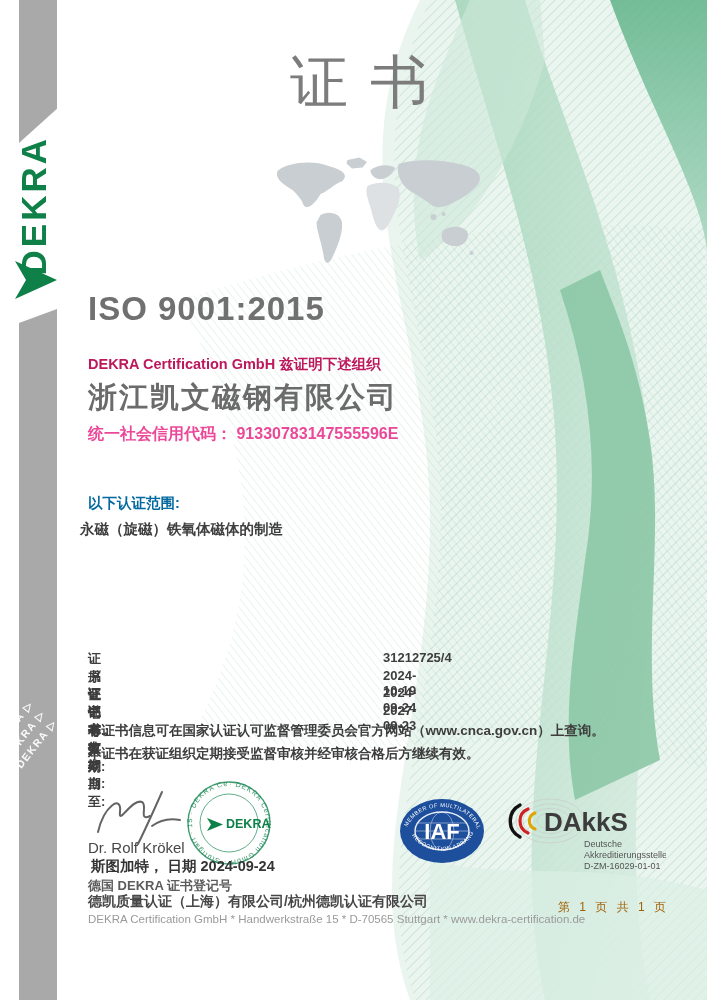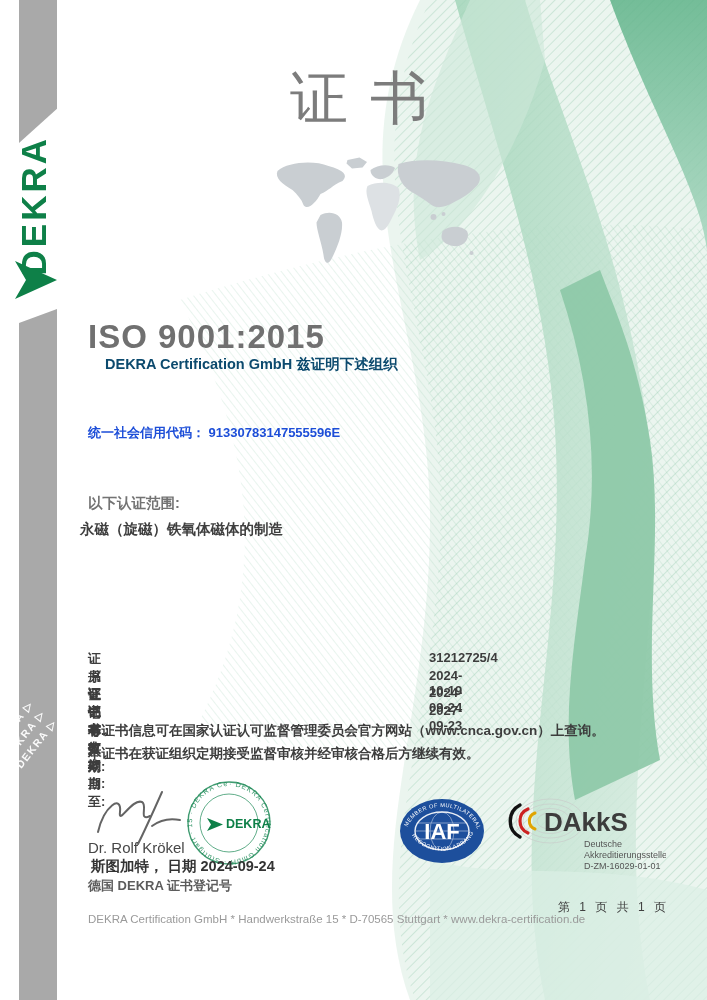--- a/index.html
+++ b/index.html
@@ -27,44 +27,44 @@
     left:8px;top:150px;height:112px;width:52px;
     display:flex;align-items:center;justify-content:center;
   }
   #dekra-vertical span{
     writing-mode:vertical-rl;transform:rotate(180deg);
     color:#0e8048;font-size:35px;font-weight:bold;letter-spacing:3px;
   }
   
   #cert-title{
     left:90px;top:44px;width:560px;text-align:center;
-    font-size:58px;color:#7c7c7c;letter-spacing:22px;font-weight:500;margin-top:16px;
+    font-size:58px;color:#7c7c7c;letter-spacing:22px;font-weight:500;
   }
   #iso-heading{
-    left:88px;top:290px;font-size:33px;font-weight:bold;color:#707070;letter-spacing:1px;margin-top:28px;
-  }
-  #intro-line{left:105px;top:355px;font-size:14.5px;color:#0c4a6e;font-weight:600;}
+    left:88px;top:290px;font-size:33px;font-weight:bold;color:#707070;letter-spacing:1px;
+  }
+  #intro-line{left:88px;top:355px;font-size:14.5px;color:#be185d;font-weight:600;}
   #company-name{left:88px;top:378px;font-size:29px;color:#6b6b6b;font-weight:600;letter-spacing:2px;}
-  #credit-line{left:88px;top:424px;font-size:13px;color:#1d4ed8;font-weight:600;}
+  #credit-line{left:88px;top:424px;font-size:16px;color:#ec4899;font-weight:600;}
   #address-line{left:88px;top:451px;font-size:14.5px;color:#545454;font-weight:600;}
-  #scope-heading{left:88px;top:494px;font-size:14.5px;color:#737373;font-weight:bold;}
+  #scope-heading{left:88px;top:494px;font-size:14.5px;color:#0369a1;font-weight:bold;}
   #scope-text{left:80px;top:520px;font-size:14.5px;color:#3f3f3f;font-weight:600;}
   #statement{left:88px;top:632px;width:545px;font-size:13px;color:#3d3d3d;font-weight:600;line-height:16px;}
   .detail-row{font-size:13px;color:#3d3d3d;font-weight:600;height:17.5px;}
   .detail-label{position:absolute;left:88px;}
-  .detail-value{position:absolute;left:383px;margin-left:46px;}
+  .detail-value{position:absolute;left:383px;}
   #note1{left:88px;top:722px;font-size:13.5px;color:#3d3d3d;font-weight:600;}
   #note2{left:88px;top:745px;font-size:13.5px;color:#3d3d3d;font-weight:600;}
   
   #signer-name{left:88px;top:839px;font-size:15px;color:#474747;}
   #place-date{left:91px;top:857px;font-size:14.5px;color:#333;font-weight:bold;}
   #org-line1{left:88px;top:877px;font-size:13px;color:#5c5c5c;font-weight:600;}
   #org-line2{left:88px;top:893px;font-size:14px;color:#474747;font-weight:bold;}
   #footer-line{left:88px;top:913px;font-size:11.5px;color:#9a9a9a;}
-  #page-info{left:558px;top:899px;font-size:12px;color:#404040;letter-spacing:3px;}
+  #page-info{left:558px;top:899px;font-size:12px;color:#a16207;letter-spacing:3px;}
   
   #stamp{left:183px;top:777px;}
   #iaf-logo{left:398px;top:797px;}
   #dakks-logo{left:488px;top:793px;}
   #world-map{left:272px;top:155px;}
   #signature-svg{left:92px;top:786px;}
 </style>
 </head>
 <body>
 
@@ -129,20 +129,21 @@
       <circle cx="322" cy="124" r="6"></circle>
         <circle cx="342" cy="118" r="4"></circle>
         <circle cx="398" cy="196" r="4"></circle>
     </g>
     <path d="M190,62 C210,52 238,54 252,66 C258,82 252,100 244,116 C236,132 228,151 218,151 C208,149 202,130 198,112 C192,92 184,74 190,62 z" fill="#dde1e4"></path>
   </svg>
 
   <div class="abs" id="iso-heading">ISO 9001:2015</div>
 
   <div class="abs" id="intro-line">DEKRA Certification GmbH 兹证明下述组织</div>
+  <div class="abs" id="company-name">浙江凯文磁钢有限公司</div>
   <div class="abs" id="credit-line">统一社会信用代码： 91330783147555596E</div>
   <div class="abs" id="scope-heading">以下认证范围:</div>
   <div class="abs" id="scope-text">永磁（旋磁）铁氧体磁体的制造</div>
 
 
   <div class="abs detail-row" style="top:650px;">
     <span class="detail-label">证书登记号.:</span>
     <span class="detail-value">31212725/4</span>
   </div>
   <div class="abs detail-row" style="top:668px;">
@@ -178,20 +179,21 @@
     <text font-size="7" fill="#1d8a57" letter-spacing="1" opacity="0.9">
       <textPath href="#stampcircle">· DEKRA Certification GmbH · Stuttgart · 15 · DEKRA Certification GmbH ·</textPath>
     </text>
     <path d="M24,41 L40,47.5 L24,54 L28,47.5 Z" fill="#0e8048"></path>
     <text x="43" y="51" font-size="12.5" font-weight="bold" fill="#0e8048">DEKRA</text>
   </svg>
 
   <div class="abs" id="signer-name">Dr. Rolf Krökel</div>
   <div class="abs" id="place-date">斯图加特，  日期 2024-09-24</div>
   <div class="abs" id="org-line1">德国 DEKRA 证书登记号</div>
+  <div class="abs" id="org-line2">德凯质量认证（上海）有限公司/杭州德凯认证有限公司</div>
   <div class="abs" id="footer-line">DEKRA Certification GmbH * Handwerkstraße 15 * D-70565 Stuttgart * www.dekra-certification.de</div>
   <div class="abs" id="page-info">第 1 页 共 1 页</div>
 
   <svg class="abs" id="iaf-logo" width="88" height="68" viewBox="0 0 88 68">
     <defs>
       <path id="iafTop" d="M8,38 A36,28 0 0 1 80,38"></path>
       <path id="iafBottom" d="M12,34 A33,26 0 0 0 76,34"></path>
     </defs>
     <ellipse cx="44" cy="34" rx="42" ry="32" fill="#1d4f9c"></ellipse>
     <ellipse cx="44" cy="34" rx="27" ry="19" fill="none" stroke="#ffffff" stroke-width="1.4" opacity="0.9"></ellipse>

